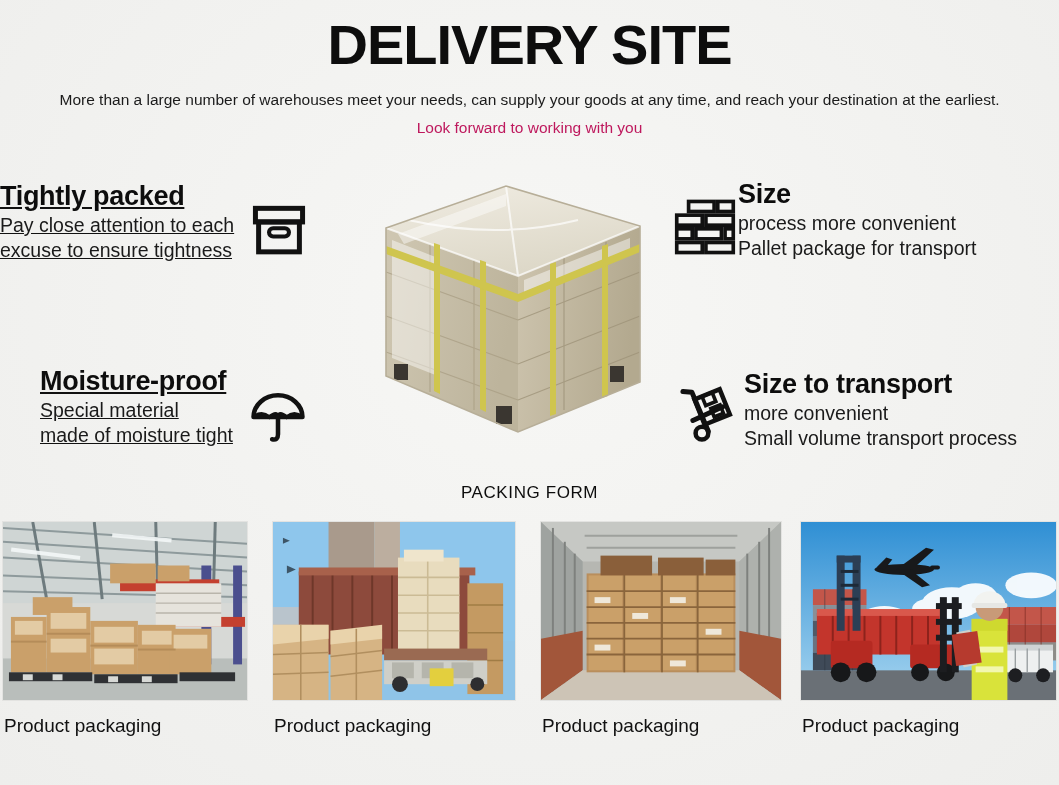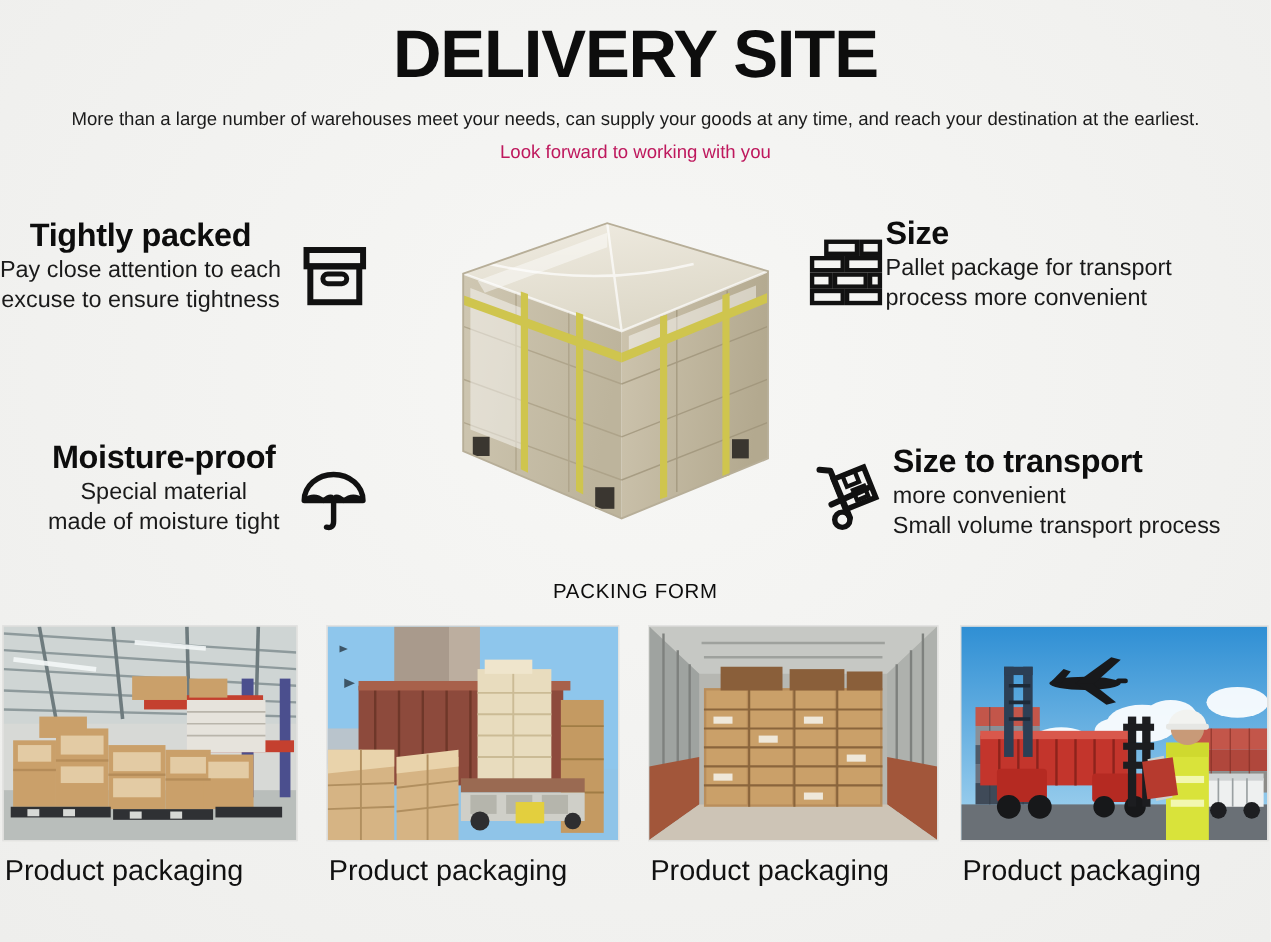--- a/index.html
+++ b/index.html
@@ -31,21 +31,21 @@
   }
 
   
   .feature{position:absolute;display:flex;align-items:flex-start;}
   .feat-text{display:flex;flex-direction:column;}
   .feat-title{font-size:27px;font-weight:bold;line-height:33px;color:#0d0d0d;letter-spacing:-0.3px;}
   .feat-desc{font-size:19.5px;line-height:25px;color:#1a1a1a;font-weight:400;}
   .feat-icon{flex:0 0 auto;display:flex;align-items:center;justify-content:center;}
 
   .f-left{text-align:right;}
-  .f-left .feat-text{align-items:center;margin-right:14px;}
+  .f-left .feat-text{align-items:flex-start;margin-right:14px;text-decoration:underline;}
   .f-right .feat-text{align-items:flex-start;}
 
   #feature-tight{left:0px;top:180px;width:360px;}
   #feature-moist{left:40px;top:365px;width:320px;}
   #feature-size{left:672px;top:178px;width:387px;}
   #feature-trans{left:678px;top:368px;width:381px;}
 
   
   .pallet-wrap{position:absolute;left:378px;top:180px;width:270px;height:272px;}
   .pallet-svg{display:block;width:270px;height:272px;}
@@ -59,21 +59,21 @@
   
   .gallery{position:absolute;left:0;top:521px;width:1059px;height:250px;}
   .card{position:absolute;top:0;}
   .card .thumb{
     width:100%;height:180px;display:block;
     border:1px solid #e3e3e1;box-sizing:border-box;
     background:#dcdcda;overflow:hidden;position:relative;
   }
   .card .thumb svg{display:block;width:100%;height:100%;}
   .caption{
-    margin-top:12px;font-size:24px;line-height:26px;color:#111;font-weight:400;
+    margin-top:12px;font-size:19px;line-height:26px;color:#111;font-weight:400;
     padding-left:2px;
   }
   #card-0{left:2px;width:246px;}
   #card-1{left:272px;width:244px;}
   #card-2{left:540px;width:242px;}
   #card-3{left:800px;width:257px;}
 </style>
 </head>
 <body>
 
@@ -125,22 +125,22 @@
           <rect x="3" y="33" width="17" height="11"></rect>
           <rect x="24" y="33" width="28" height="11"></rect>
           <rect x="56" y="33" width="9" height="11"></rect>
           <rect x="3" y="48" width="28" height="11"></rect>
           <rect x="35" y="48" width="30" height="11"></rect>
         </g>
       </svg>
     </div>
     <div class="feat-text">
       <div class="feat-title">Size</div>
+      <div class="feat-desc">process more convenient</div>
       <div class="feat-desc">Pallet package for transport</div>
-      <div class="feat-desc">process more convenient</div>
     </div>
   </div>
 
   <div class="feature f-right" id="feature-trans">
     <div class="feat-icon" style="width:66px;height:66px;margin-top:14px;">
       <svg viewBox="0 0 68 64" width="62" height="58" aria-hidden="true">
         <path d="M3 6 L13 7 L31 50" fill="none" stroke="#111" stroke-width="5.5" stroke-linecap="round" stroke-linejoin="round"></path>
         <path d="M14 38 L47 23" fill="none" stroke="#111" stroke-width="5.5" stroke-linecap="round"></path>
         <g transform="rotate(-22 36 25)">
           <rect x="21" y="8" width="30" height="30" fill="none" stroke="#111" stroke-width="5"></rect>

